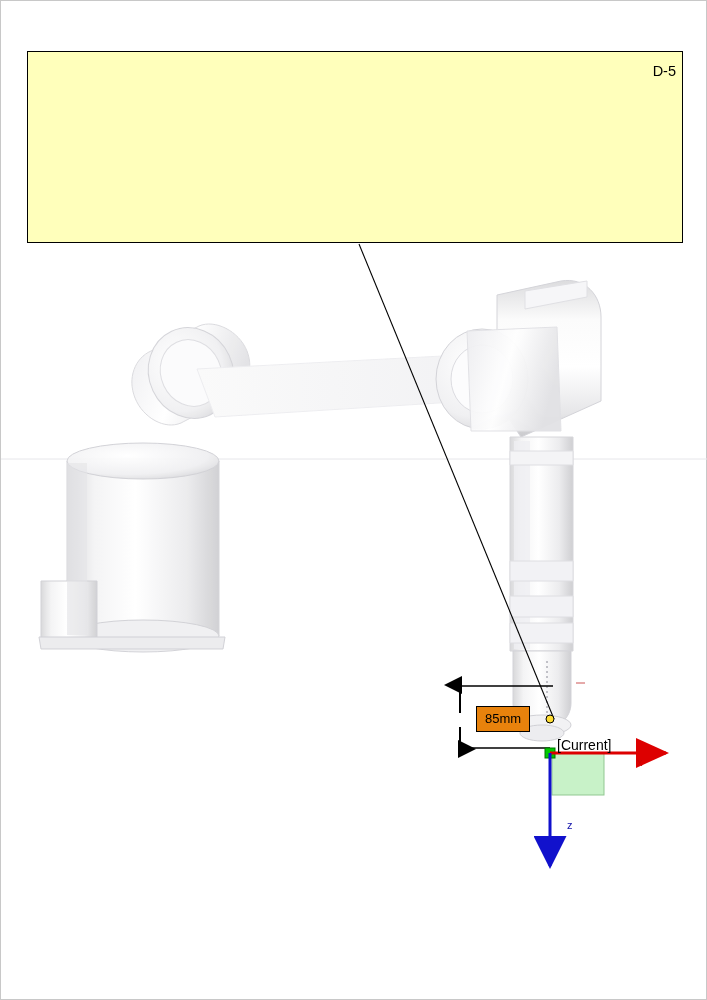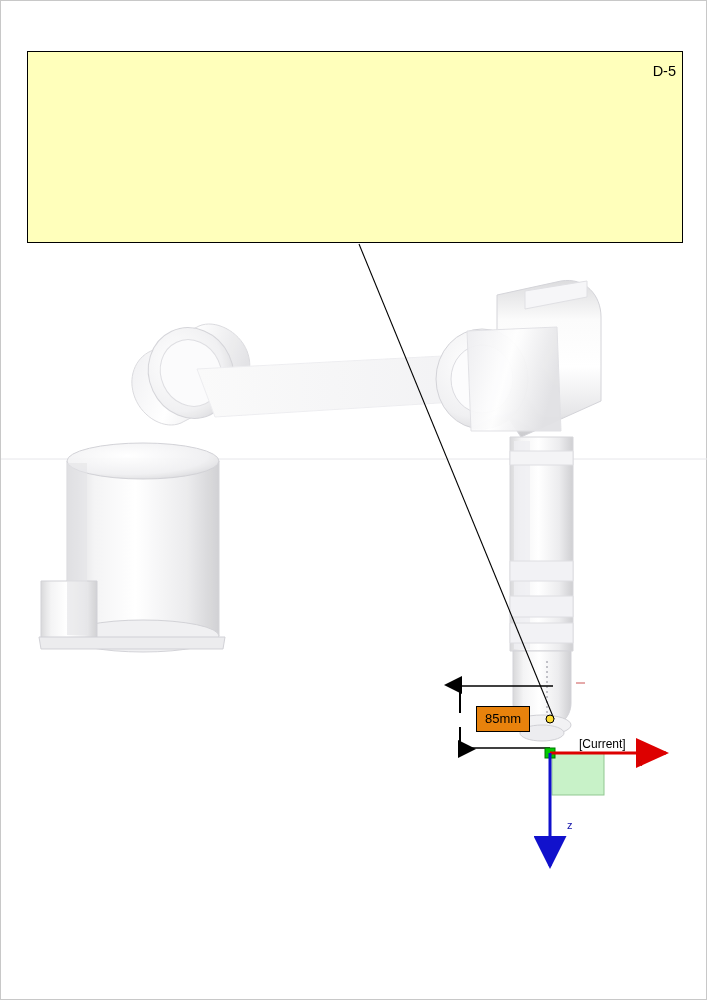--- a/index.html
+++ b/index.html
@@ -82,23 +82,23 @@
   
   .axis-label {
     position: absolute;
     font-size: 11px;
     font-family: "Liberation Sans", sans-serif;
   }
   .axis-label.x { left: 636px; top: 755px; color: #cc0000; }
   .axis-label.z { left: 566px; top: 818px; color: #1111aa; }
   .current-label {
     position: absolute;
-    left: 578px;
+    left: 556px;
     top: 736px;
-    font-size: 12px;
+    font-size: 14px;
     color: #000000;
     font-family: "Liberation Sans", sans-serif;
   }
 </style>
 </head>
 <body>
 
 <div class="page">
 
   <svg class="robot" viewBox="0 0 707 560" preserveAspectRatio="none">

